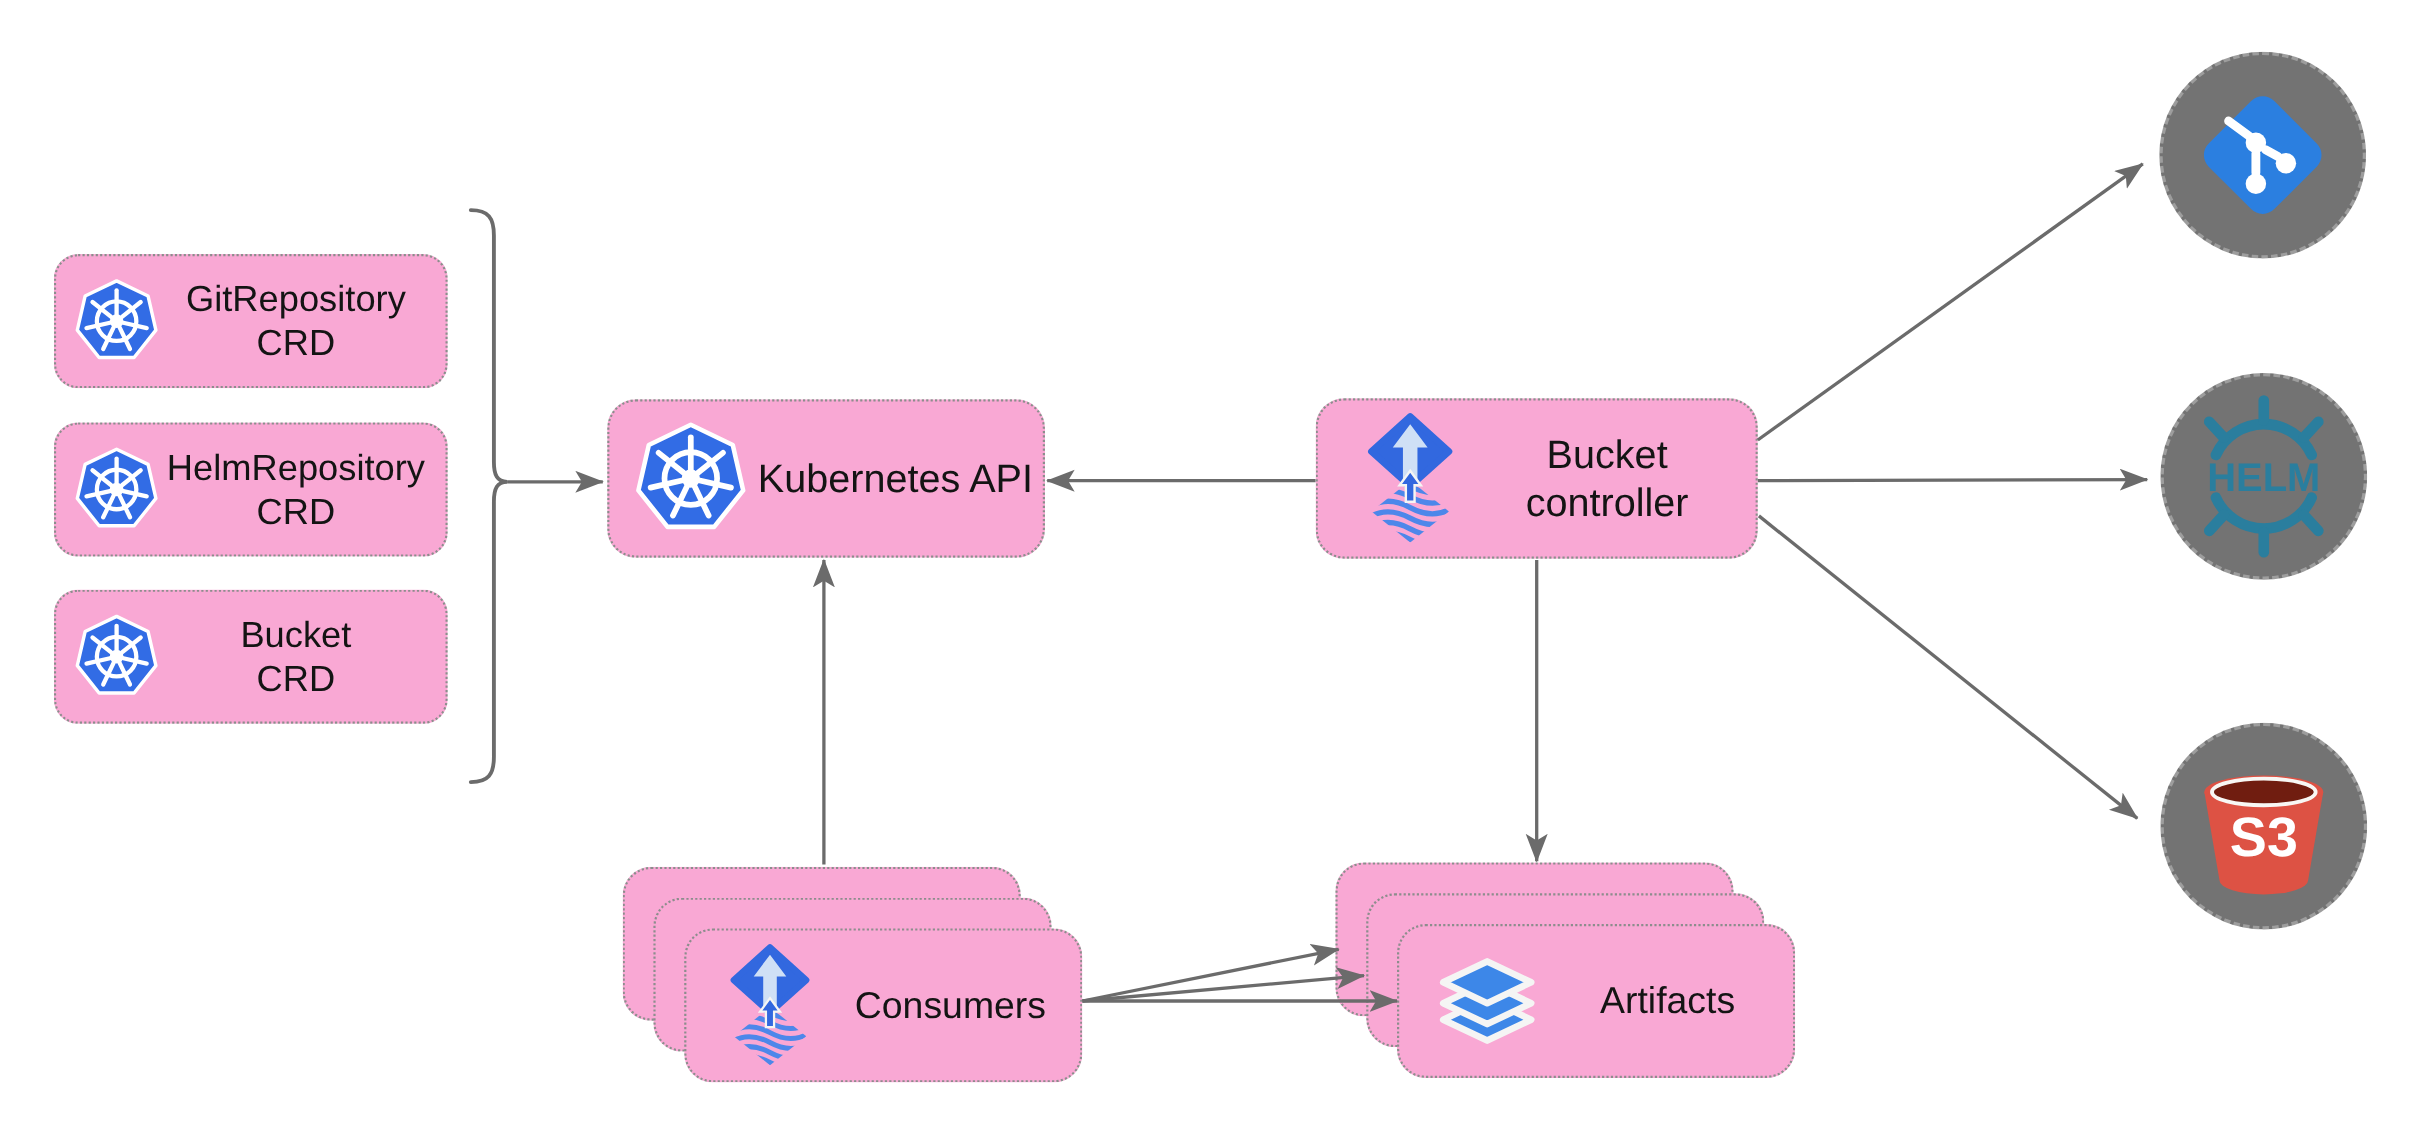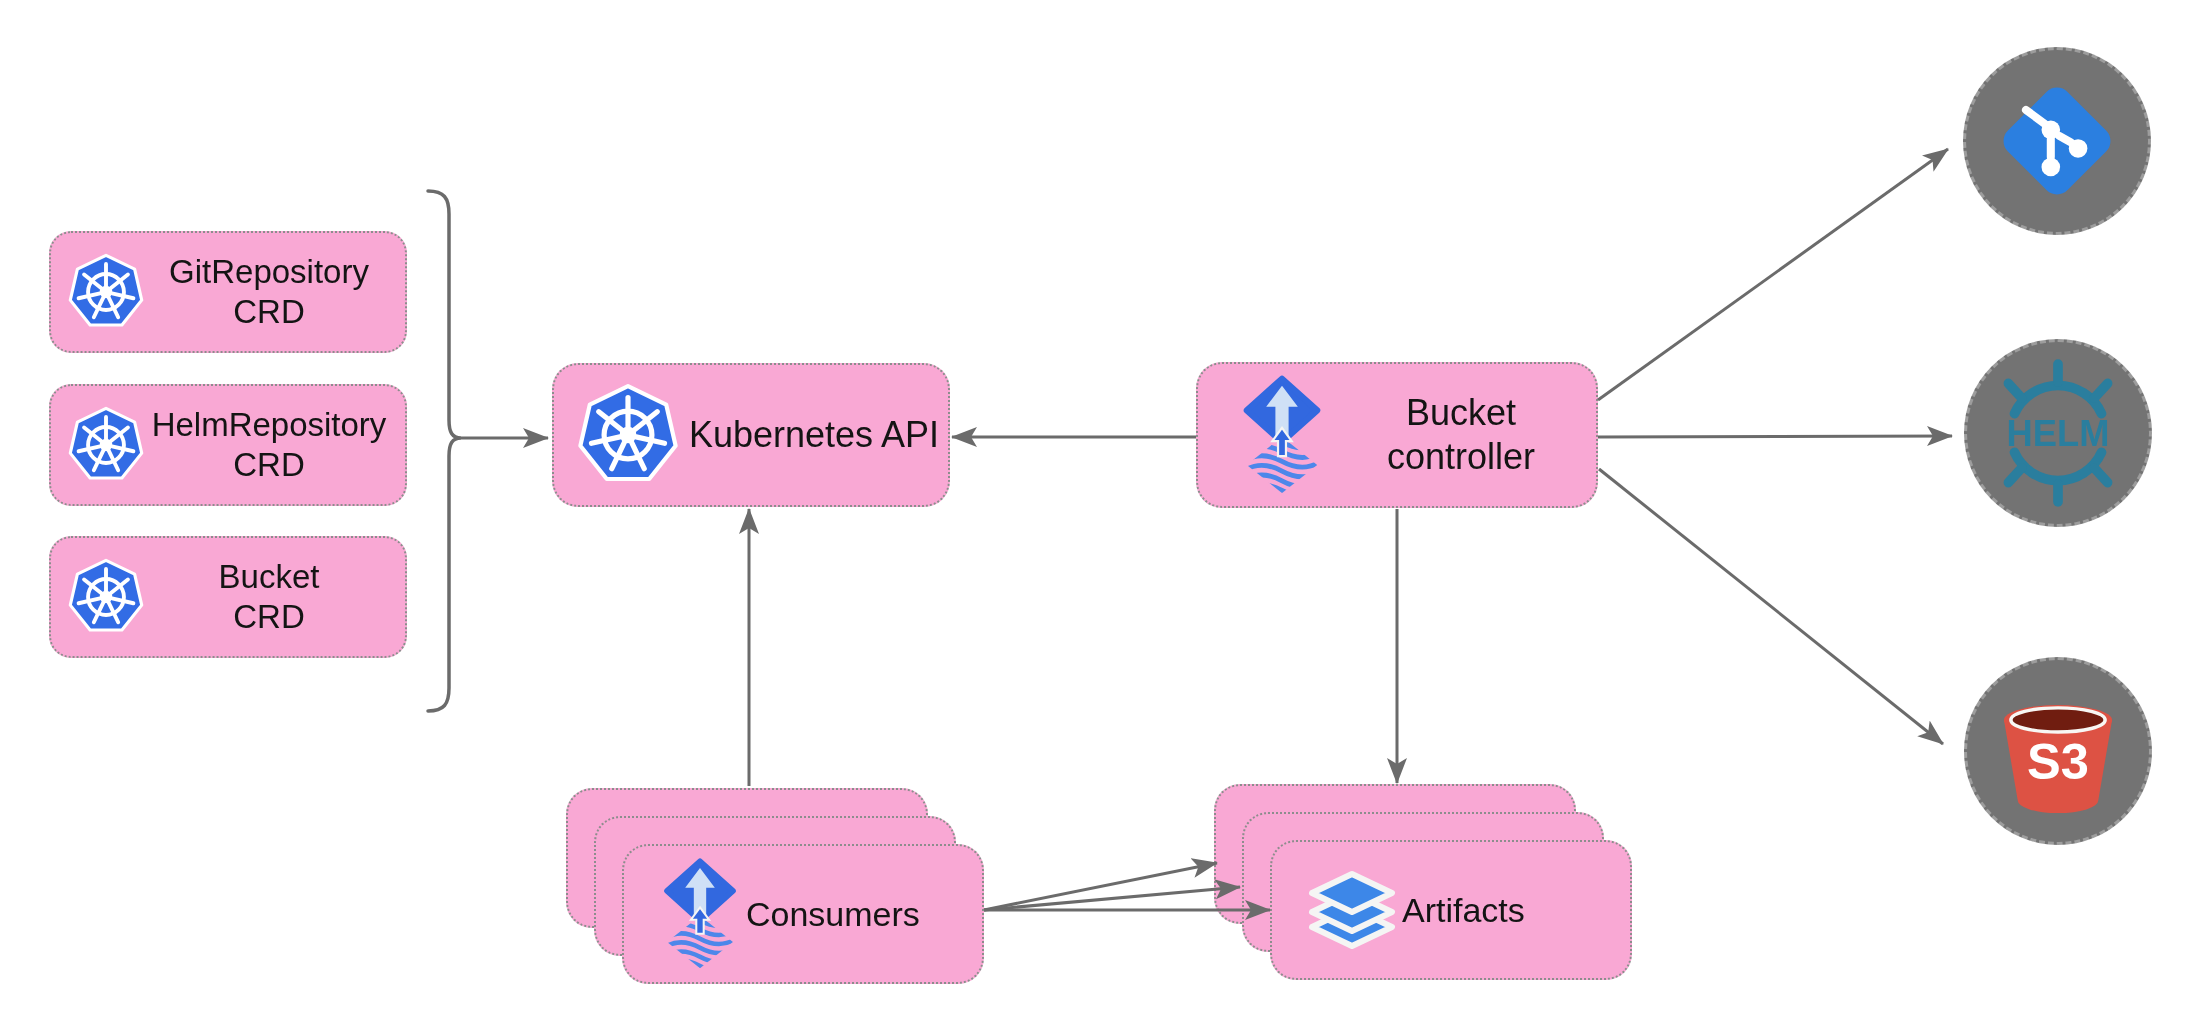--- a/index.html
+++ b/index.html
@@ -20,21 +20,21 @@
   .crd-box .icon-wrap { flex:0 0 78px; height:78px; }
   .crd-label { flex:1; text-align:center; font-size:33px; line-height:1.2; }
   .kube-box { left:552px; top:363px; width:398px; height:144px; padding-left:22px;justify-content:center; }
   .kube-box .icon-wrap { flex:0 0 104px; height:104px; }
   .kube-box .lbl { flex:1; text-align:center; font-size:36px; }
   .src-box { left:1196px; top:362px; width:402px; height:146px; padding-left:40px; }
   .src-box .icon-wrap { flex:0 0 88px; height:122px; }
   .src-box .lbl { flex:1; text-align:center; font-size:36px; line-height:1.22; }
   .front-box { width:362px; height:140px; padding-left:30px; }
   .front-box .icon-wrap { flex:0 0 92px; height:112px; }
-  .front-box .lbl { flex:1; font-size:34px; }
+  .front-box .lbl { flex:1; text-align:center; font-size:34px; }
   .circle {
     position:absolute; width:188px; height:188px; box-sizing:border-box;
     border-radius:50%; border:3px dashed #9d9d9d; background:#737373;
     display:flex; align-items:center; justify-content:center;
   }
   .icon-wrap svg { width:100%; height:100%; display:block; }
   .overlay { position:absolute; left:0; top:0; z-index:6; pointer-events:none; }
   .layer-nodes { position:absolute; inset:0; z-index:2; }
 </style>
 </head>

